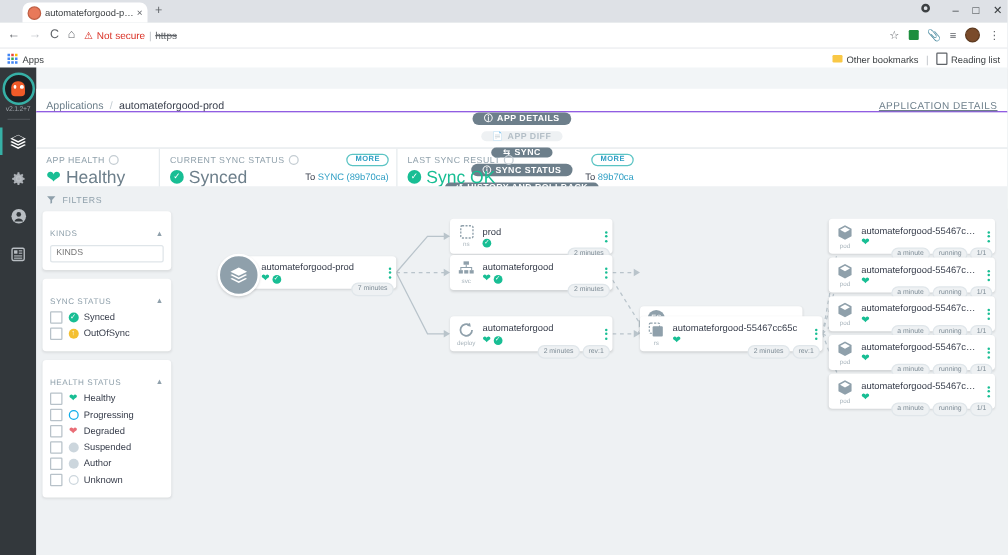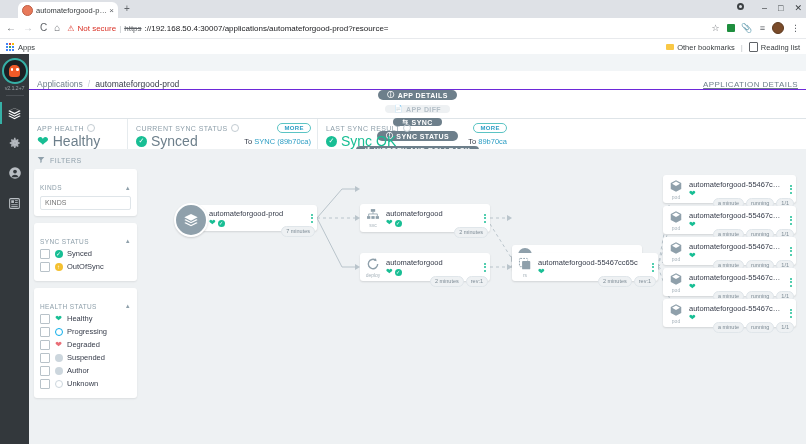--- a/index.html
+++ b/index.html
@@ -174,21 +174,20 @@
   <div class="chrome-omnibar">
     <span class="nav-ic">←</span>
     <span class="nav-ic dim">→</span>
     <span class="nav-ic">C</span>
     <span class="nav-ic">⌂</span>
     <div class="omnibox">
       <span class="warn-tri">⚠</span>
       <span class="notsecure">Not secure</span>
       <span class="vsep">|</span>
       <span class="url-strike">https</span>
-      <span class="url-main">://192.168.50.4:30007/applications/automateforgood-prod?resource=</span>
     </div>
     <div class="omni-right">
       <span class="star">☆</span>
       <span class="sq-green"></span>
       <span class="pin">📎</span>
       <span class="listic">≡</span>
       <span class="avatar-ch"></span>
       <span class="kebab-ch">⋮</span>
     </div>
   </div>
@@ -532,20 +531,42 @@
             <div class="kebab">
                 <i></i>
                 <i></i>
                 <i></i>
               </div>
             <div class="tags">
               <span class="tag">7 minutes</span>
             </div>
           </div>
 
+          <div class="node" style="left:218px;top:26px;width:130px;height:28px;">
+            <div class="node-ic">
+              <svg width="13" height="13" viewBox="0 0 24 24">
+                  <rect x="3" y="3" width="18" height="18" rx="2" fill="none" stroke="currentColor" stroke-width="2" stroke-dasharray="3 2"></rect>
+                </svg>
+              <span class="node-kind">ns</span>
+            </div>
+            <div class="node-body">
+              <div class="node-name">prod</div>
+              <div class="node-status">
+                <span class="check-sm">✓</span>
+              </div>
+            </div>
+            <div class="kebab">
+                <i></i>
+                <i></i>
+                <i></i>
+              </div>
+            <div class="tags">
+              <span class="tag">2 minutes</span>
+            </div>
+          </div>
 
           <div class="node" style="left:218px;top:55px;width:130px;height:28px;">
             <div class="node-ic">
               <svg width="14" height="13" viewBox="0 0 24 24">
                   <g fill="currentColor">
                     <rect x="8" y="2" width="8" height="5"></rect>
                     <rect x="1" y="15" width="6" height="5"></rect>
                     <rect x="9" y="15" width="6" height="5"></rect>
                     <rect x="17" y="15" width="6" height="5"></rect>
                   </g>

